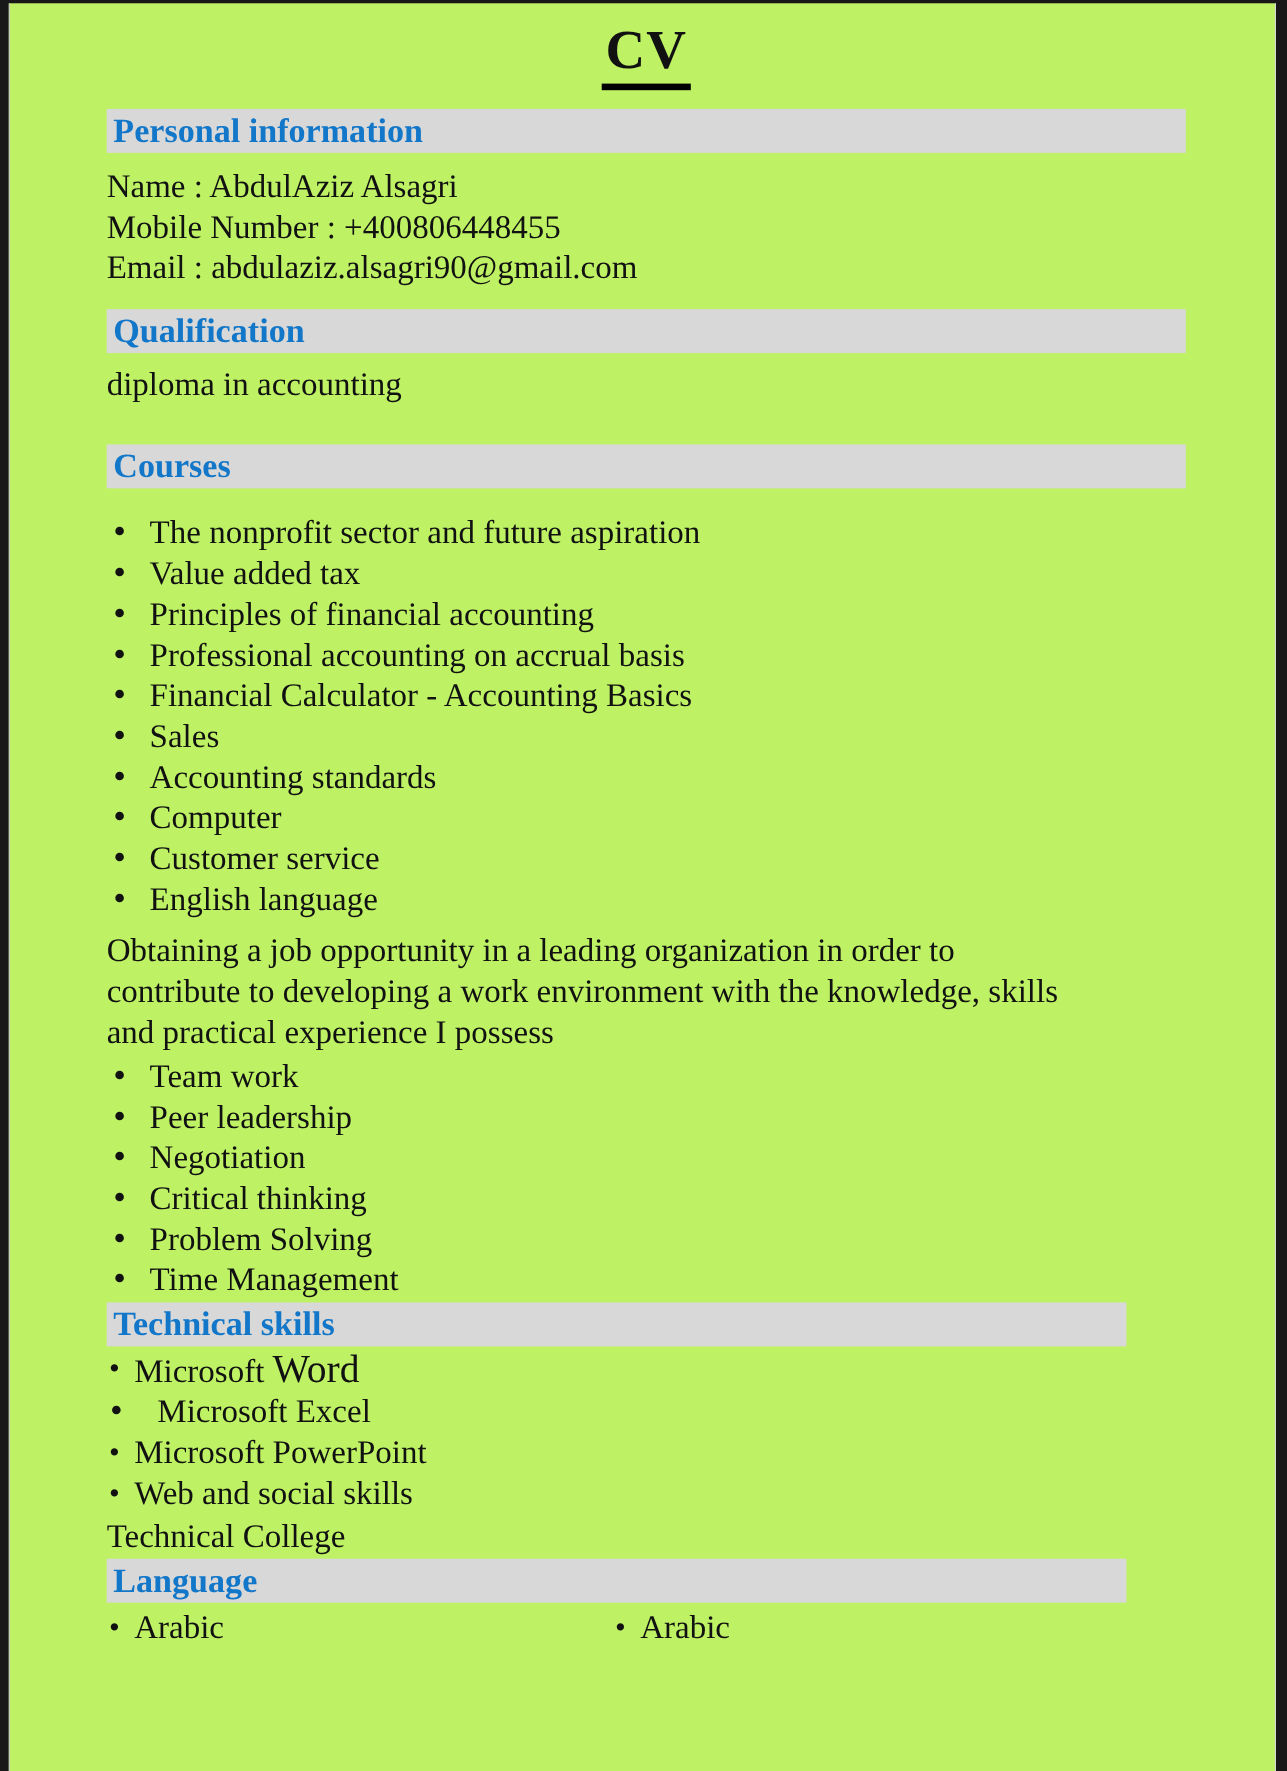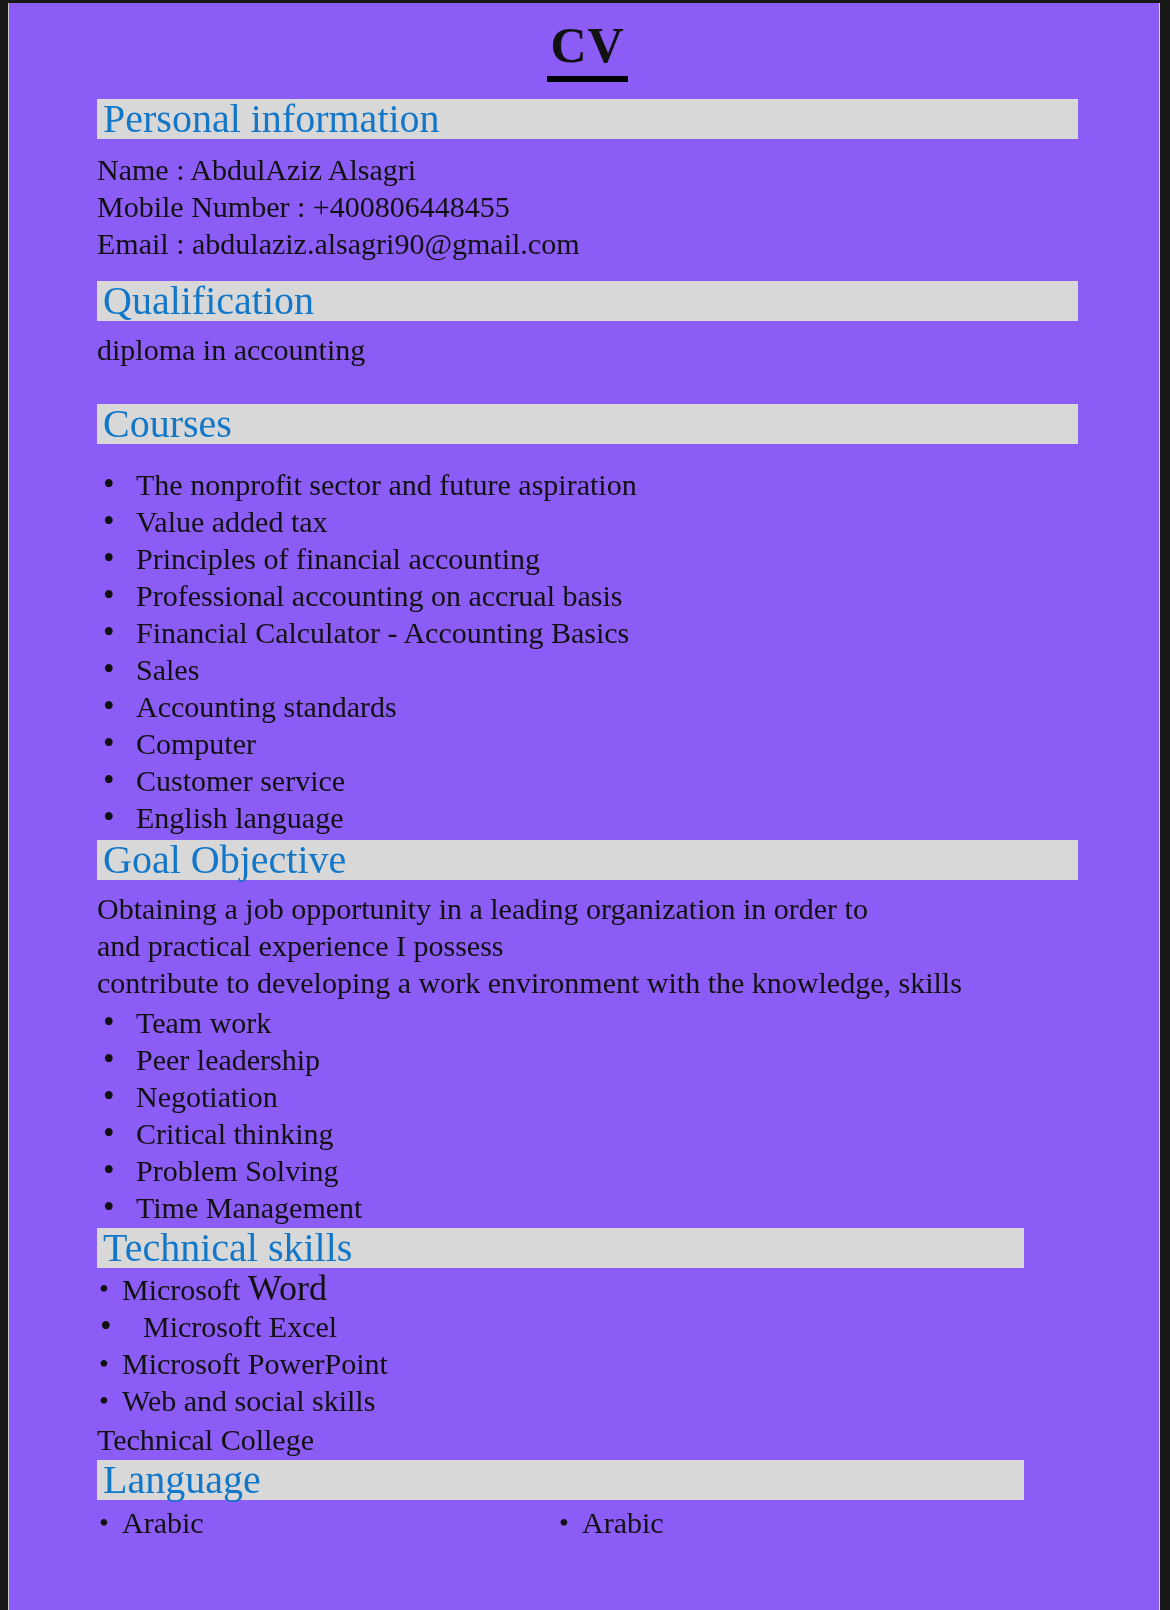--- a/index.html
+++ b/index.html
@@ -10,21 +10,21 @@
   }
   html,body{margin:0;padding:0;}
   body{
     width:1170px;height:1610px;position:relative;
     background:var(--frame-black);
     font-family:"Liberation Serif","DejaVu Serif",serif;
     color:var(--ink);
   }
   .page{
     position:absolute;left:8px;top:3px;right:10px;bottom:0;
-    background:#8b5cf6;
+    background:#bef264;
     border-left:1px solid #c9c9c9;
     border-right:1px solid #d6d6d6;
     overflow:hidden;
   }
   .content{
     margin-left:88px;   
     width:981px;        
   }
   
   .title-wrap{margin-top:14px;text-align:center;}
@@ -33,21 +33,21 @@
     font-size:50px;font-weight:bold;line-height:1.12;
     border-bottom:6px solid #000;
     padding:0 3px 3px 3px;
     letter-spacing:1px;
   }
   
   .bar{
     background:var(--bar-gray);
     height:40px;line-height:40px;
     padding-left:6px;
-    font-size:40px;font-weight:normal;color:var(--heading-blue);
+    font-size:31px;font-weight:bold;color:var(--heading-blue);
     box-sizing:border-box;
   }
   .bar.narrow{width:927px;}   
   
   .para{font-size:30px;line-height:37px;}
   .row{display:flex;font-size:30px;line-height:37px;}
   .row .b{flex:none;width:33px;padding-left:6px;font-size:33px;}
   .row.flush .b{width:23px;padding-left:2px;font-size:28px;}
   .row.excel .b{width:43px;padding-left:3px;font-size:33px;}
   .row .t{flex:1;}
@@ -131,25 +131,24 @@
       <div class="row">
           <span class="b">•</span>
           <span class="t">Customer service</span>
         </div>
       <div class="row">
           <span class="b">•</span>
           <span class="t">English language</span>
         </div>
     </div>
 
-    <div class="bar m-goal-bar">Goal Objective</div>
     <div class="m-goal-text">
       <div class="para">Obtaining a job opportunity in a leading organization in order to</div>
+      <div class="para">contribute to developing a work environment with the knowledge, skills</div>
       <div class="para">and practical experience I possess</div>
-      <div class="para">contribute to developing a work environment with the knowledge, skills</div>
     </div>
 
     <div class="m-soft-list">
       <div class="row">
           <span class="b">•</span>
           <span class="t">Team work</span>
         </div>
       <div class="row">
           <span class="b">•</span>
           <span class="t">Peer leadership</span>

